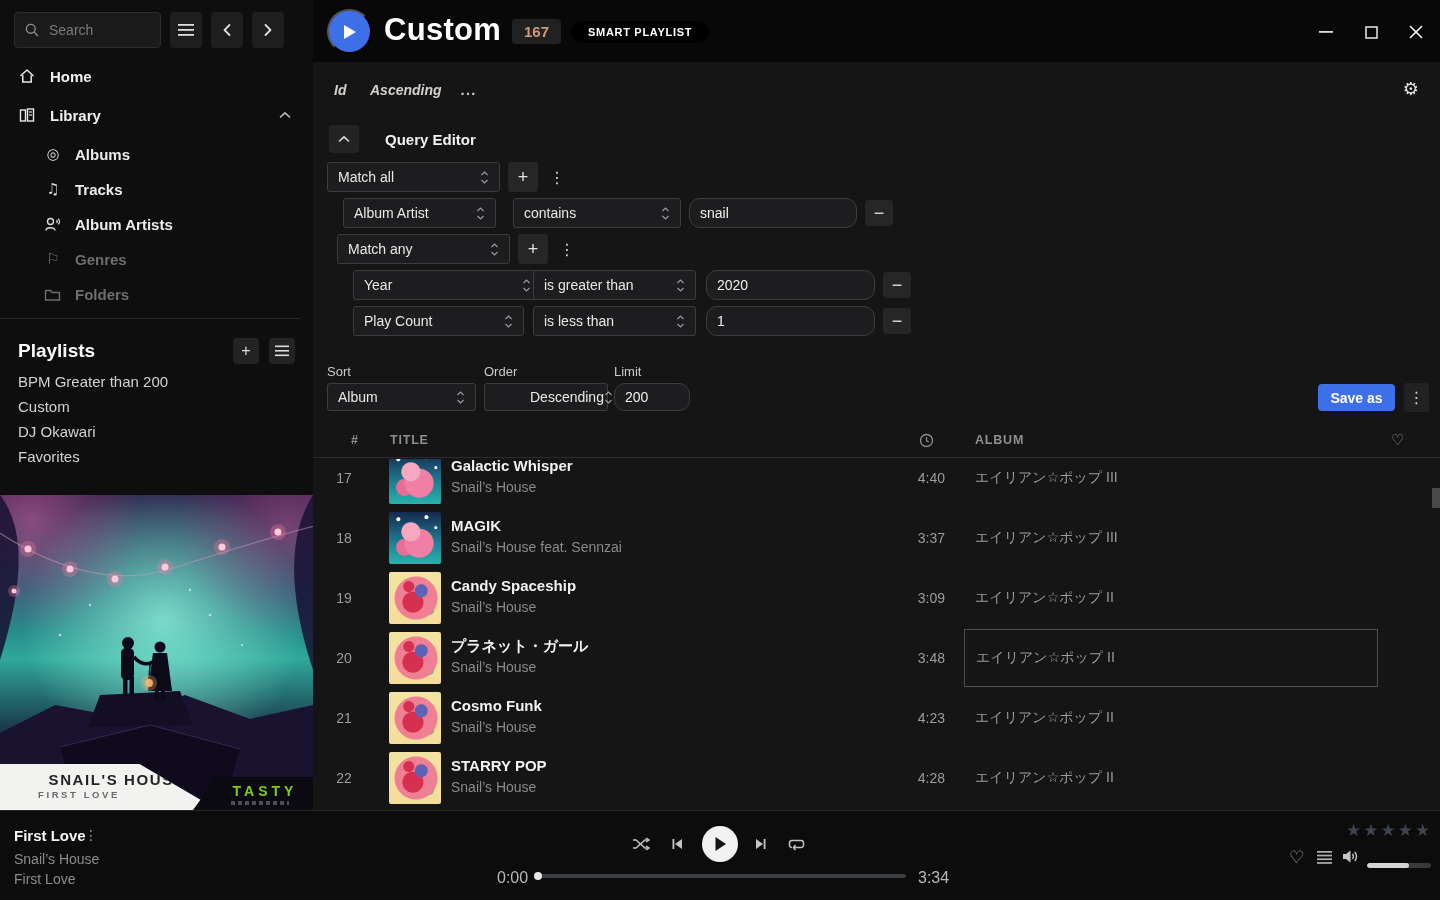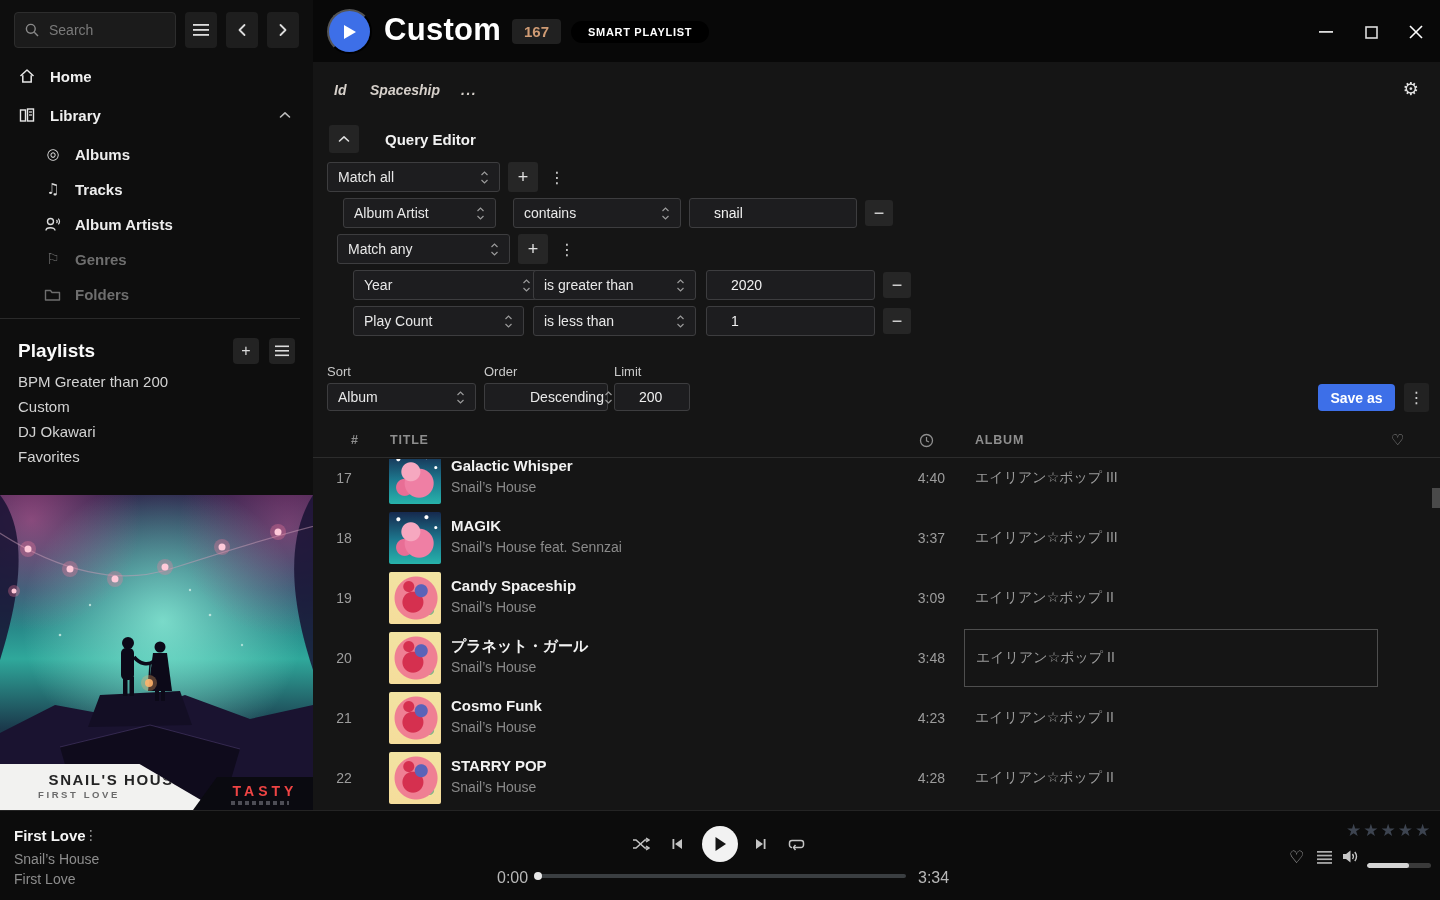--- a/index.html
+++ b/index.html
@@ -4,21 +4,21 @@
 <style>
   html,body{margin:0;padding:0;background:#000;}
   .app{position:relative;width:1440px;height:900px;overflow:hidden;background:#151515;
        font-family:"Liberation Sans","DejaVu Sans",sans-serif;color:#eee;}
   svg{display:block;}
   .uni{font-family:"DejaVu Sans",sans-serif;}
 
   
   .sidebar{position:absolute;left:0;top:0;width:313px;height:810px;background:#0e0e0e;}
   .search-row{position:absolute;top:12px;left:14px;display:flex;gap:9px;}
-  .search-box{width:162px;height:36px;background:#1b1b1b;border:1px solid #2d2d2d;border-radius:4px;
+  .search-box{width:147px;height:36px;background:#1b1b1b;border:1px solid #2d2d2d;border-radius:4px;
               display:flex;align-items:center;gap:8px;padding:0 10px;box-sizing:border-box;}
   .search-box input{flex:1;min-width:0;background:transparent;border:none;outline:none;color:#ddd;font-size:14px;font-family:inherit;}
   .search-box input::placeholder{color:#7a7a7a;}
   .icon-btn{width:32px;height:36px;background:#1e1e1e;border:none;border-radius:4px;
             display:flex;align-items:center;justify-content:center;cursor:pointer;padding:0;}
   .nav-item{position:absolute;left:0;width:100%;height:28px;display:flex;align-items:center;gap:14px;
             padding-left:18px;box-sizing:border-box;color:#f0f0f0;font-weight:700;font-size:15px;cursor:pointer;}
   .nav-item .chev{position:absolute;right:22px;}
   .sub-item{position:absolute;left:0;width:100%;height:26px;display:flex;align-items:center;gap:13px;
             padding-left:44px;box-sizing:border-box;color:#ededed;font-weight:700;font-size:15px;cursor:pointer;}
@@ -36,21 +36,21 @@
 
   
   .album-art{position:absolute;left:0;top:495px;width:313px;height:315px;overflow:hidden;cursor:pointer;}
   .art-banner-white{position:absolute;left:0;bottom:0;width:218px;height:46px;background:#f2f2f0;
                     clip-path:polygon(0 0,64% 0,100% 100%,0 100%);}
   .art-artist{margin:7px 0 0 16px;font-size:15px;font-weight:800;color:#242424;letter-spacing:1.6px;text-align:center;}
   .art-album{margin:1px 0 0 38px;font-size:9.5px;font-weight:700;color:#6a6a6a;letter-spacing:2.6px;}
   .art-banner-black{position:absolute;right:0;bottom:0;width:120px;height:33px;background:#0a0a10;
                     clip-path:polygon(20% 0,100% 0,100% 100%,0 100%);
                     display:flex;flex-direction:column;align-items:center;justify-content:center;}
-  .art-label{font-size:14px;font-weight:700;color:#ef4444;letter-spacing:4px;margin-left:24px;}
+  .art-label{font-size:14px;font-weight:700;color:#84cc16;letter-spacing:4px;margin-left:24px;}
   .art-label-sub{width:58px;height:4px;margin:2px 0 0 14px;
                  background:repeating-linear-gradient(90deg,#4d4d55 0 4px,transparent 4px 7px);}
 
   
   .main{position:absolute;left:313px;top:0;width:1127px;height:810px;background:#151515;}
   .main-header{position:absolute;top:0;left:0;width:100%;height:62px;background:#080808;}
   .play-circle{position:absolute;left:14px;top:9px;width:45px;height:45px;border-radius:50%;
                background:#3D6FE8;display:flex;align-items:center;justify-content:center;cursor:pointer;}
   .page-title{position:absolute;left:71px;top:12px;font-size:31px;font-weight:800;color:#fff;letter-spacing:.3px;}
   .count-badge{position:absolute;left:199px;top:19px;height:25px;padding:0 12px;background:#212121;border-radius:4px;
@@ -62,22 +62,22 @@
 
   .tb-text{position:absolute;top:82px;font-size:14px;font-weight:700;color:#d6d0ca;cursor:pointer;font-style:italic;}
   .gear{position:absolute;right:21px;top:78px;font-size:18px;color:#e3e3e3;cursor:pointer;background:none;border:none;padding:0;}
 
   
   .qe-collapse{position:absolute;left:16px;top:125px;width:30px;height:28px;background:#242424;border:none;border-radius:3px;
                display:flex;align-items:center;justify-content:center;cursor:pointer;}
   .qe-title{position:absolute;left:72px;top:131px;font-size:15px;font-weight:600;color:#f2f2f2;}
   .sel{position:absolute;height:30px;background:#1d1d1f;border:1px solid #3d3d3f;border-radius:3px;box-sizing:border-box;
        display:flex;align-items:center;justify-content:space-between;padding:0 10px;font-size:14px;color:#e8e8e8;cursor:pointer;}
-  .txt-input{position:absolute;height:30px;background:#1d1d1f;border:1px solid #3d3d3f;border-radius:3px;box-sizing:border-box;
-             padding:0 24px;font-size:14px;color:#f0f0f0;font-family:inherit;outline:none;}
+  .txt-input{position:absolute;height:30px;background:#1d1d1f;border:1px solid #3d3d3f;border-radius:11px;box-sizing:border-box;
+             padding:0 10px;font-size:14px;color:#f0f0f0;font-family:inherit;outline:none;}
   .sq-btn{position:absolute;background:#262626;border:none;border-radius:3px;color:#e0e0e0;cursor:pointer;
           display:flex;align-items:center;justify-content:center;font-size:18px;padding:0;}
   .dots-v{position:absolute;background:none;border:none;color:#cfcfcf;font-size:16px;cursor:pointer;padding:0;
           font-family:"DejaVu Sans",sans-serif;}
   .form-label{position:absolute;font-size:13px;color:#c9c9c9;}
   .save-btn{position:absolute;left:1005px;top:384px;width:77px;height:27px;background:#3D6FE8;border:none;border-radius:4px;
             color:#fff;font-weight:700;font-size:14px;cursor:pointer;}
   .save-dots{left:1091px;top:383px;width:25px;height:29px;background:#222;border-radius:3px;}
 
   
@@ -379,21 +379,21 @@
               <svg width="14" height="14" viewBox="0 0 14 14">
                 <line x1="1" y1="1" x2="13" y2="13" stroke="#fff" stroke-width="1.6"></line>
                 <line x1="13" y1="1" x2="1" y2="13" stroke="#fff" stroke-width="1.6"></line>
               </svg>
             </span>
         </button>
       </div>
     </header>
 
     <span class="tb-text" style="left:21px;">Id</span>
-    <span class="tb-text" style="left:57px;">Spaceship</span>
+    <span class="tb-text" style="left:57px;">Ascending</span>
     <span class="tb-text" style="left:148px;letter-spacing:1.5px;">...</span>
     <button class="gear uni">⚙</button>
 
     <button class="qe-collapse">
       <span>
         <svg width="12" height="8" viewBox="0 0 12 8">
             <polyline points="1.5,6 6,1.8 10.5,6" fill="none" stroke="#ddd" stroke-width="1.6" stroke-linecap="round" stroke-linejoin="round"></polyline>
           </svg>
       </span>
     </button>

